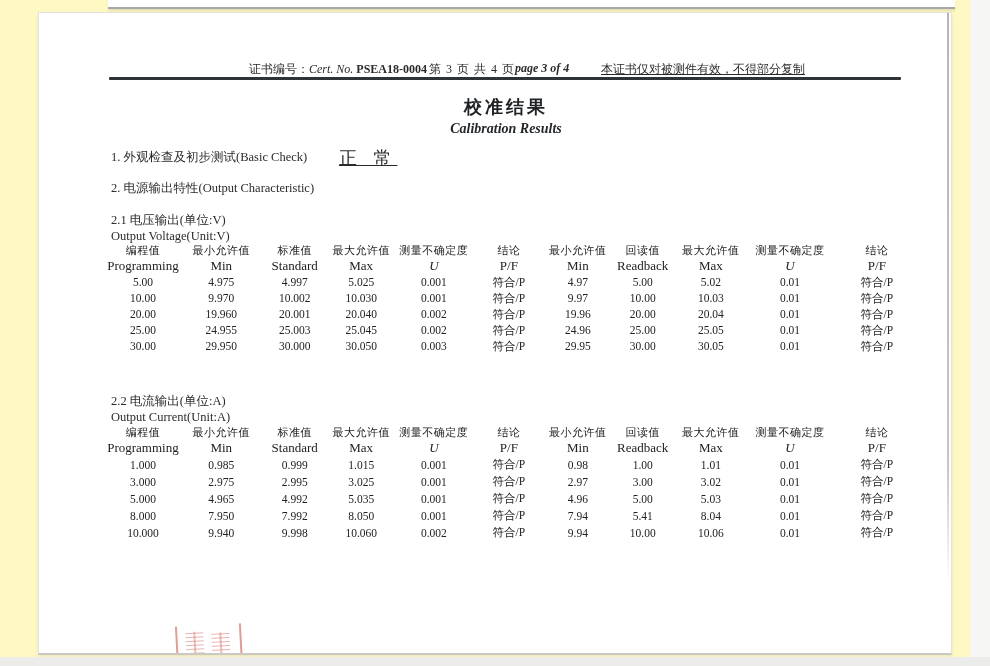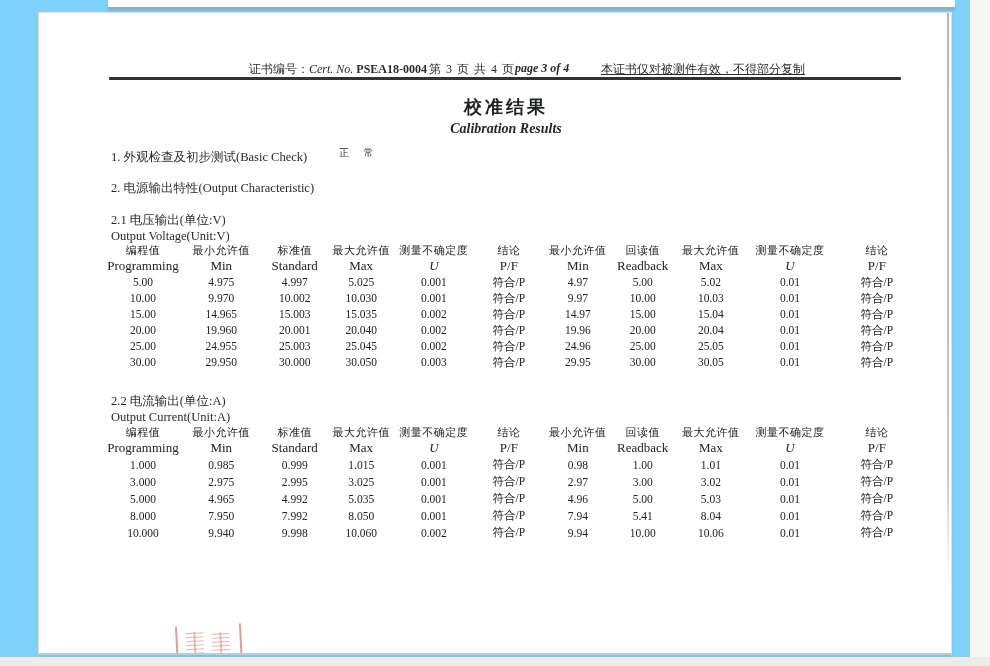--- a/index.html
+++ b/index.html
@@ -1,19 +1,19 @@
 <!DOCTYPE html>
 <html><head>
 <meta charset="utf-8">
 <style>
   * { margin: 0; padding: 0; box-sizing: border-box; }
   html, body { width: 990px; height: 666px; background: #f6f6f5; overflow: hidden; }
   body { font-family: "Liberation Serif", "DejaVu Serif", serif; color: #2b2b2b; }
 
-  .canvas { position: relative; width: 970px; height: 666px; background: #7dd3fc; }
+  .canvas { position: relative; width: 970px; height: 666px; background: #fef9c3; }
 
   
   .prev-page-edge {
     position: absolute; left: 108px; top: 0; width: 847px; height: 9px;
     background: #ffffff; border-bottom: 2px solid #a8a8a8;
     box-shadow: 0 2px 2px rgba(0,0,0,0.10);
   }
 
   
   .page {
@@ -52,21 +52,21 @@
     font-family: "DejaVu Sans", "Liberation Sans", sans-serif;
     font-size: 18px; font-weight: 700; letter-spacing: 3px; color: #1e2224;
   }
   .title-en {
     position: absolute; top: 108px; left: 20px; width: 894px; text-align: center;
     font-size: 14px; font-weight: 700; font-style: italic; color: #22272a;
   }
 
   .sec { position: absolute; left: 72px; font-size: 12.5px; white-space: nowrap; }
   .sec1 { top: 136px; }
-  .sec1-result { position: absolute; left: 300px; top: 133px; font-size: 10px; letter-spacing: 6px; }
+  .sec1-result { position: absolute; left: 300px; top: 133px; font-size: 18px; letter-spacing: 6px; text-decoration: underline; }
   .sec2 { top: 167px; }
   .sec21 { top: 199px; }
   .sec21en { top: 216px; }
   .sec22 { top: 380px; }
   .sec22en { top: 397px; }
   .sec3 { top: 548px; }
 
   table.meas {
     position: absolute; left: 66px; width: 816px;
     border-collapse: collapse; table-layout: fixed;
@@ -191,33 +191,20 @@
             <td>10.030</td>
             <td>0.001</td>
             <td>符合/P</td>
             <td>9.97</td>
             <td>10.00</td>
             <td>10.03</td>
             <td>0.01</td>
             <td>符合/P</td>
           </tr>
           <tr class="data-row">
-            <td>15.00</td>
-            <td>14.965</td>
-            <td>15.003</td>
-            <td>15.035</td>
-            <td>0.002</td>
-            <td>符合/P</td>
-            <td>14.97</td>
-            <td>15.00</td>
-            <td>15.04</td>
-            <td>0.01</td>
-            <td>符合/P</td>
-          </tr>
-          <tr class="data-row">
             <td>20.00</td>
             <td>19.960</td>
             <td>20.001</td>
             <td>20.040</td>
             <td>0.002</td>
             <td>符合/P</td>
             <td>19.96</td>
             <td>20.00</td>
             <td>20.04</td>
             <td>0.01</td>

